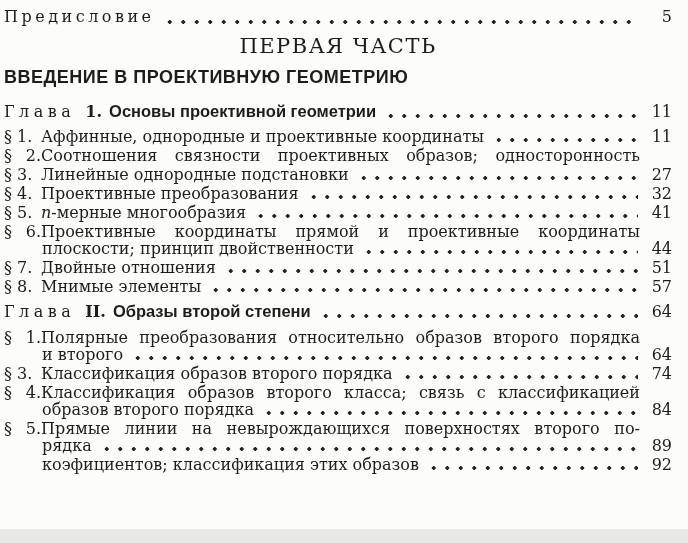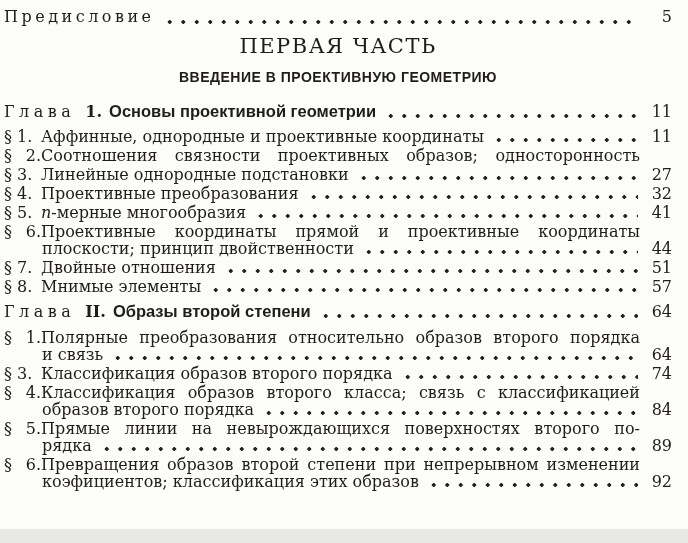--- a/index.html
+++ b/index.html
@@ -33,23 +33,22 @@
 
   .preface-row { line-height:21px; }
   .preface-row .label { letter-spacing:3.5px; white-space:nowrap; }
 
   .part-heading {
     margin-top:9px; line-height:20px;
     text-align:center; letter-spacing:1.5px; font-size:21px;
   }
   .section-heading {
     margin-top:11px; line-height:20px;
-    text-align:center;
     font-family:"Liberation Sans",sans-serif;
-    font-weight:700; font-size:14px; letter-spacing:0.5px;
+    font-weight:700; font-size:18px; letter-spacing:0.5px;
   }
 
   .chapter { line-height:20px; }
   .chapter-1 { margin-top:14px; margin-bottom:6px; }
   .chapter-2 { margin-top:6px; margin-bottom:7px; }
   .ch-label { letter-spacing:4.5px; margin-right:10px; white-space:nowrap;text-align:right; }
   .ch-num { margin-right:7px; font-weight:700; white-space:nowrap; }
   .ch-title {
     font-family:"Liberation Sans",sans-serif;
     font-weight:700; font-size:16.5px; white-space:nowrap;
@@ -159,21 +158,21 @@
     <span class="pg">64</span>
   </div>
 
   <div>
 
     <div class="entry">
       <div class="jline">
         <span class="num">§ 1.</span><span>Полярные преобразования относительно образов второго порядка</span>
       </div>
       <div class="row cont">
-        <span class="txt">и связь</span>
+        <span class="txt">и второго</span>
         <span class="leader"></span>
         <span class="pg">64</span>
       </div>
     </div>
 
 
     <div class="row entry">
       <span class="num">§ 3.</span>
       <span class="txt">Классификация образов второго порядка</span>
       <span class="leader"></span>
@@ -196,23 +195,20 @@
         <span class="num">§ 5.</span><span>Прямые линии на невырождающихся поверхностях второго по-</span>
       </div>
       <div class="row cont">
         <span class="txt">рядка</span>
         <span class="leader"></span>
         <span class="pg">89</span>
       </div>
     </div>
 
     <div class="entry">
-      <div class="jline">
-        <span class="num">§ 6.</span><span>Превращения образов второй степени при непрерывном изменении</span>
-      </div>
       <div class="row cont">
         <span class="txt">коэфициентов; классификация этих образов</span>
         <span class="leader"></span>
         <span class="pg">92</span>
       </div>
     </div>
 
   </div>
 
 </div>

